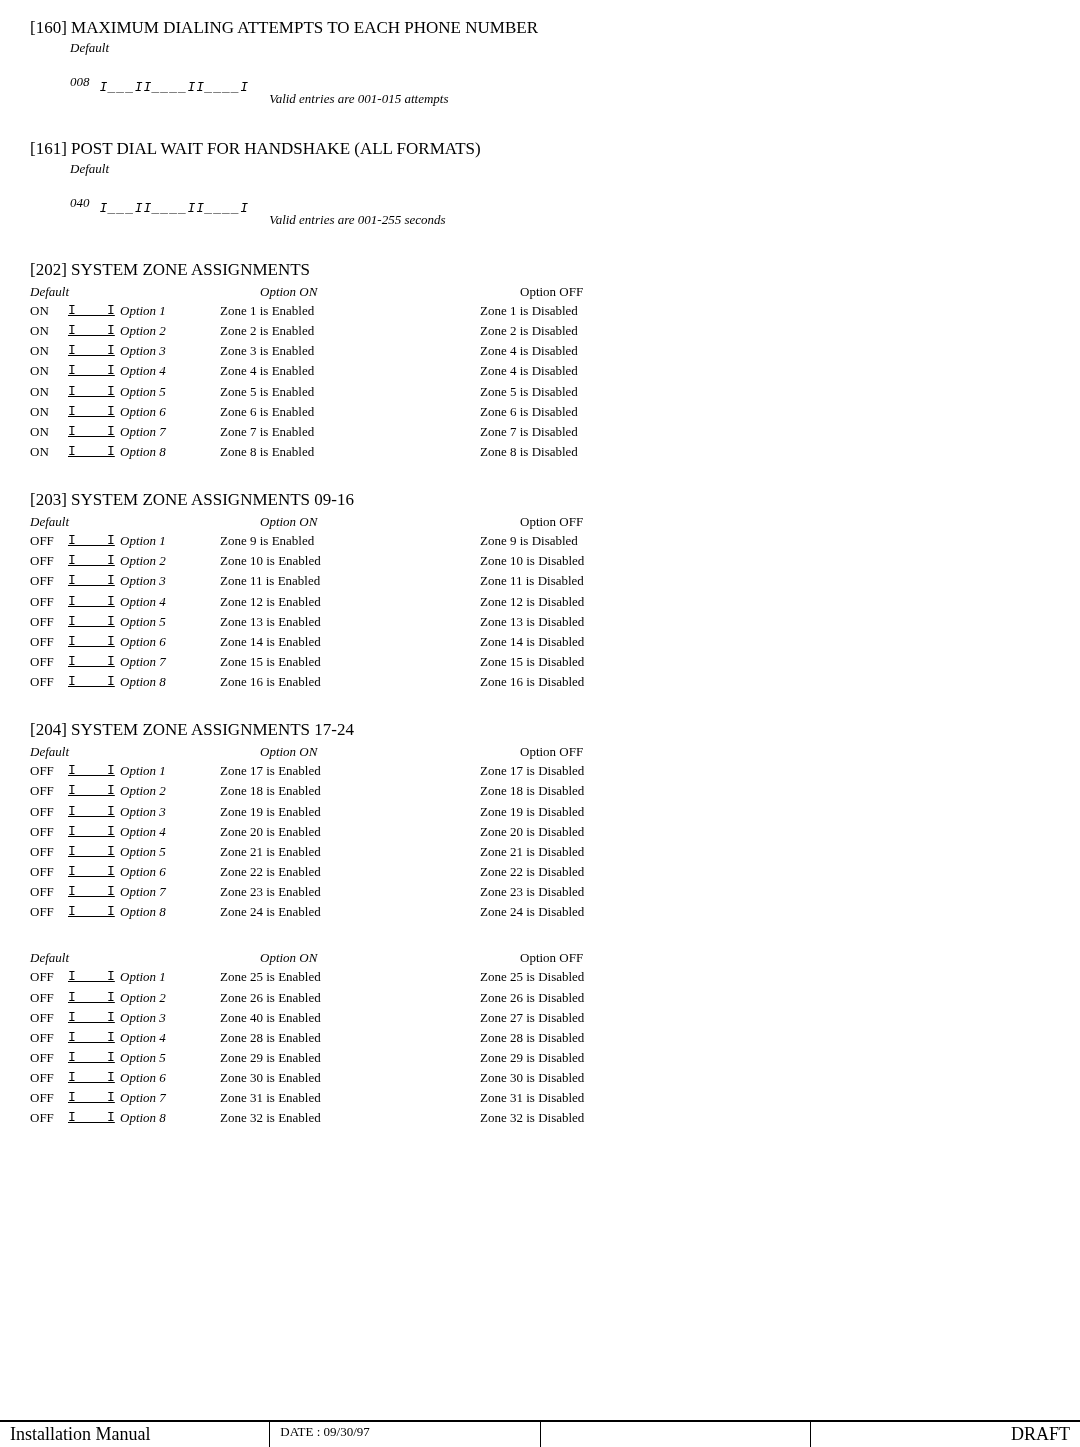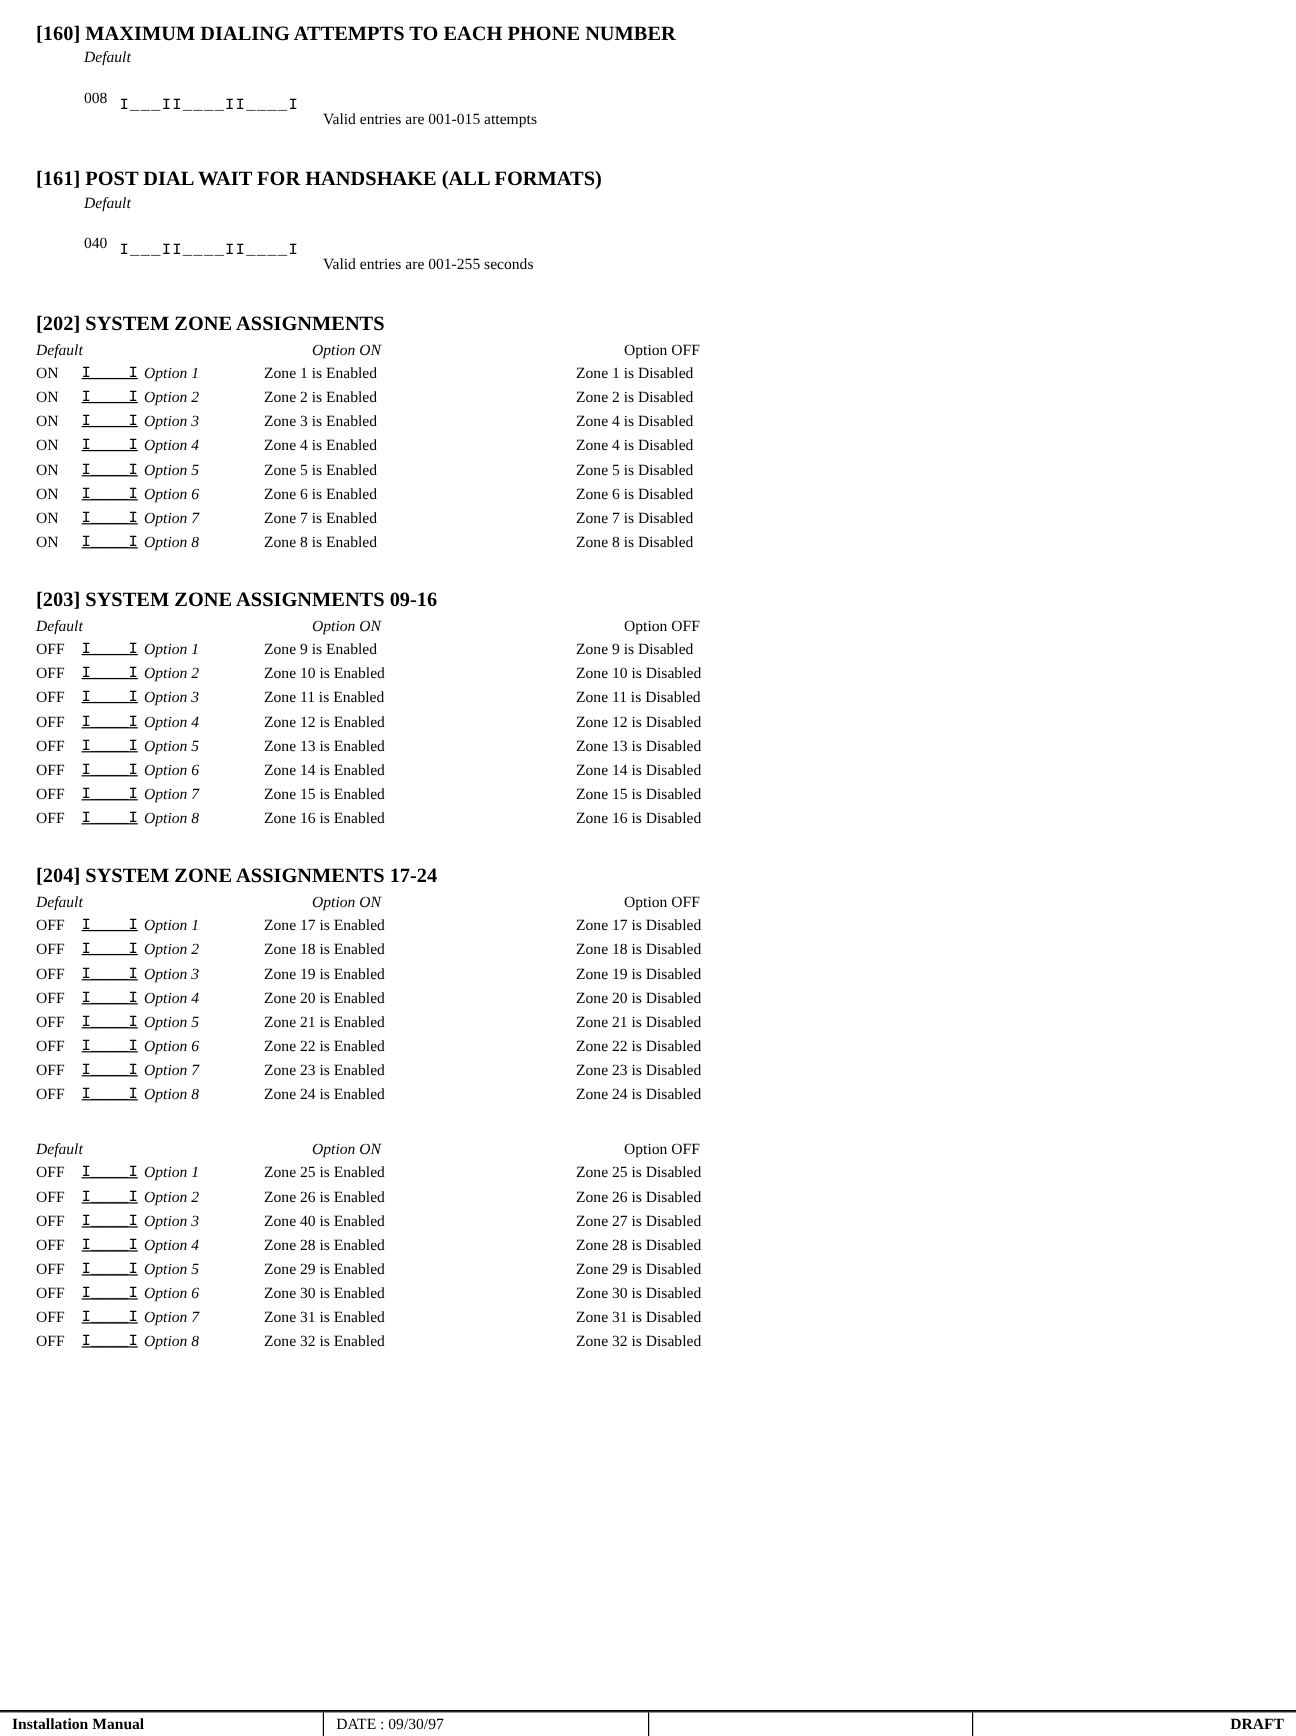--- a/index.html
+++ b/index.html
@@ -11,35 +11,36 @@
       width: 1080px;
       min-height: 1447px;
       padding: 18px 30px 10px 30px;
       position: relative;
     }
     .section {
       margin-bottom: 14px;
     }
     .section-title {
       font-size: 17px;
-      font-weight: bold;
+      font-weight: normal;
       margin-bottom: 2px;
     }
     .default-label {
       font-style: italic;
       font-size: 13px;
       margin-left: 40px;
     }
     .default-value {
       font-size: 13px;
       margin-left: 40px;
       margin-bottom: 4px;
       display: flex;
       align-items: center;
       gap: 10px;
+      font-style: italic;
     }
     .dip-switch {
       font-family: 'Courier New', monospace;
       font-size: 13px;
       letter-spacing: 1px;
       margin-top: 12px;
     }
     .valid-entries {
       font-size: 13px;
       margin-left: 10px;
@@ -85,21 +86,21 @@
       display: flex;
       border-top: 1px solid #000;
       font-size: 13px;
     }
     .footer-cell {
       padding: 2px 10px;
       border-right: 1px solid #000;
       flex: 1;
     }
     .footer-cell:last-child { border-right: none; }
-    .footer-cell.bold { font-weight: bold; font-style: normal; font-size: 13px; }
+    .footer-cell.bold { font-weight: normal; font-style: normal; font-size: 18px; }
   </style>
 </head>
 <body>
 
 <div id="main-content">
     <div class="section">
       <div class="section-title">[160]  MAXIMUM DIALING ATTEMPTS TO EACH PHONE NUMBER</div>
       <div class="default-label">Default</div>
       <div class="default-value">
         <span>008</span>

